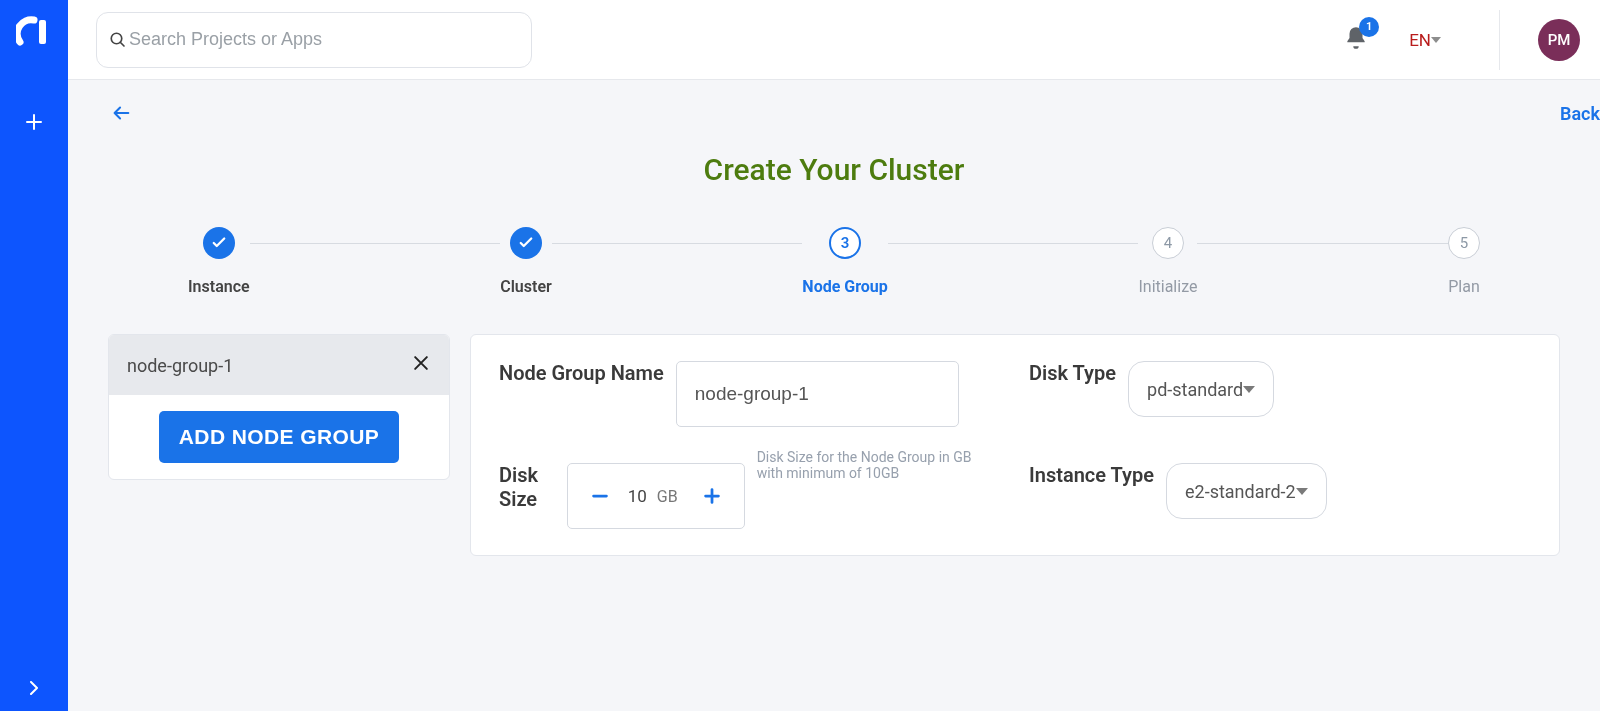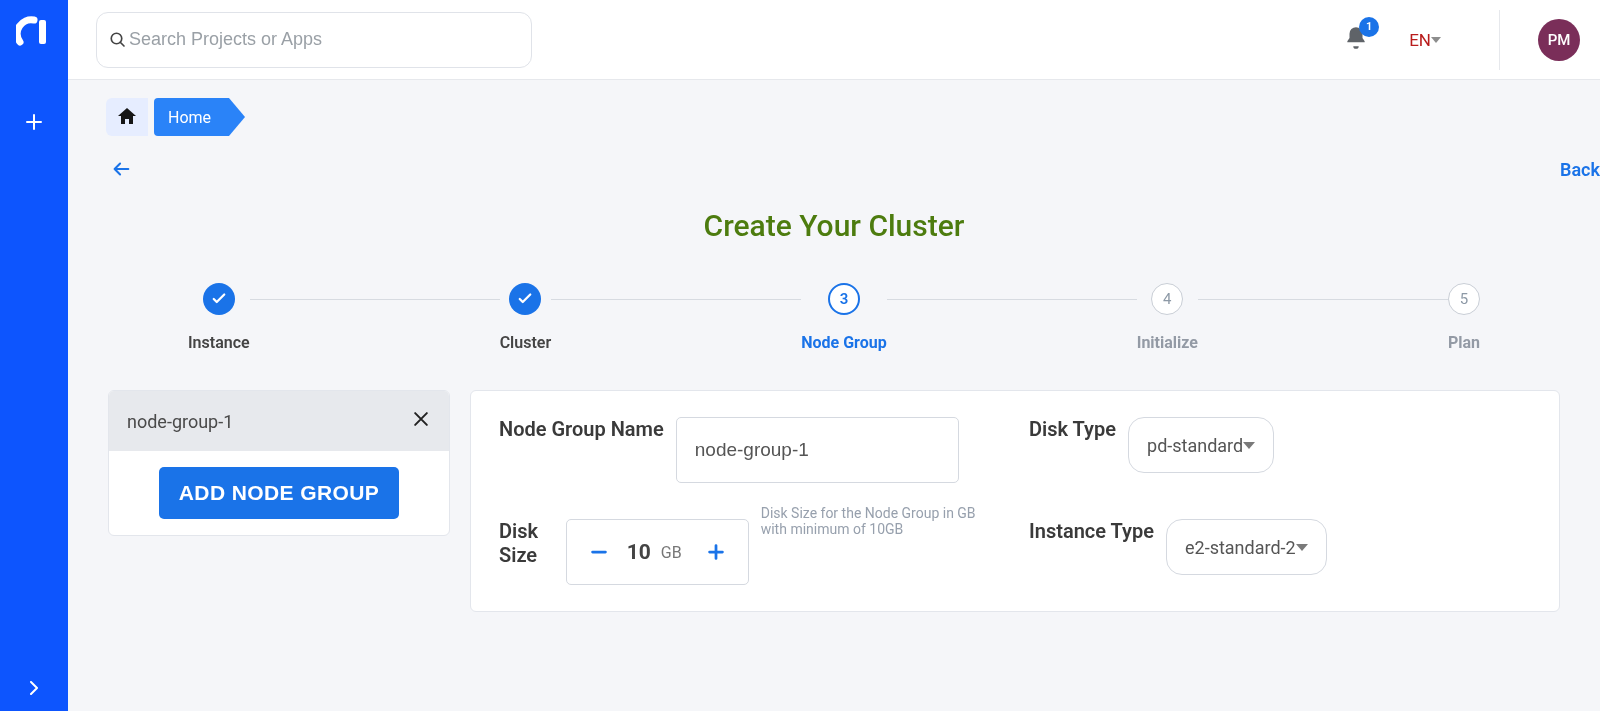--- a/index.html
+++ b/index.html
@@ -227,21 +227,21 @@
     font-size: 15px;
     position: relative;
     background: #fff;
   }
   .step-done .step-circle { background: #1a73e8; }
   .step-done .step-circle svg { color: #fff; }
   .step-active .step-circle { background: #fff; border: 2px solid #1a73e8; color: #1a73e8; font-weight: 600; }
   .step-future .step-circle { background: #fff; border: 1px solid #c9ced6; color: #8d99a6; }
   .step-label { font-size: 16px; color: #444; font-weight: 600; }
   .step-active .step-label { color: #1a73e8; font-weight: 700; }
-  .step-future .step-label { color: #939aa5; font-weight: 700; }
+  .step-future .step-label { color: #939aa5; font-weight: 400; }
   .step-line {
     flex: 1;
     height: 1px;
     background: #d7dbe1;
     margin-top: 16px;
   }
   .form-area {
     display: flex;
     gap: 20px;
     padding: 38px 40px 0 40px;
@@ -343,23 +343,22 @@
     justify-content: center;
     color: #1a73e8;
     font-size: 28px;
     font-weight: 700;
     cursor: pointer;
     user-select: none;
   }
   .stepper-value {
     flex: 1;
     text-align: center;
-    font-size: 21px;
+    font-size: 17px;
     color: #444;
-    font-weight: bold;
   }
   .stepper-suffix {
     font-size: 16px;
     color: #777;
     margin-right: 6px;
   }
   .helper-text {
     font-size: 14px;
     color: #97a0ad;
     margin-top: -14px;
@@ -406,30 +405,20 @@
       </div>
       <div class="lang-select">
         <span>EN</span>
         <span class="tri"></span>
       </div>
       <div class="divider"></div>
       <div class="avatar">PM</div>
     </header>
 
     <div class="content">
-      <div class="breadcrumb-row">
-        <div class="bc-home-icon">
-          <svg width="24" height="24" viewBox="0 0 24 24">
-              <path d="M12 3l9 8h-3v8h-4v-5h-4v5H6v-8H3l9-8z" fill="#161616"></path>
-            </svg>
-        </div>
-        <div class="bc-chip">
-          <span>Home</span>
-        </div>
-      </div>
 
       <div class="back-row">
         <svg width="22" height="22" viewBox="0 0 24 24">
             <path d="M20 12H5m0 0l6-6m-6 6l6 6" stroke="#1a73e8" stroke-width="2.2" fill="none" stroke-linecap="round" stroke-linejoin="round"></path>
           </svg>
         <span>Back</span>
       </div>
 
       <h1 class="page-title">Create Your Cluster</h1>
 

